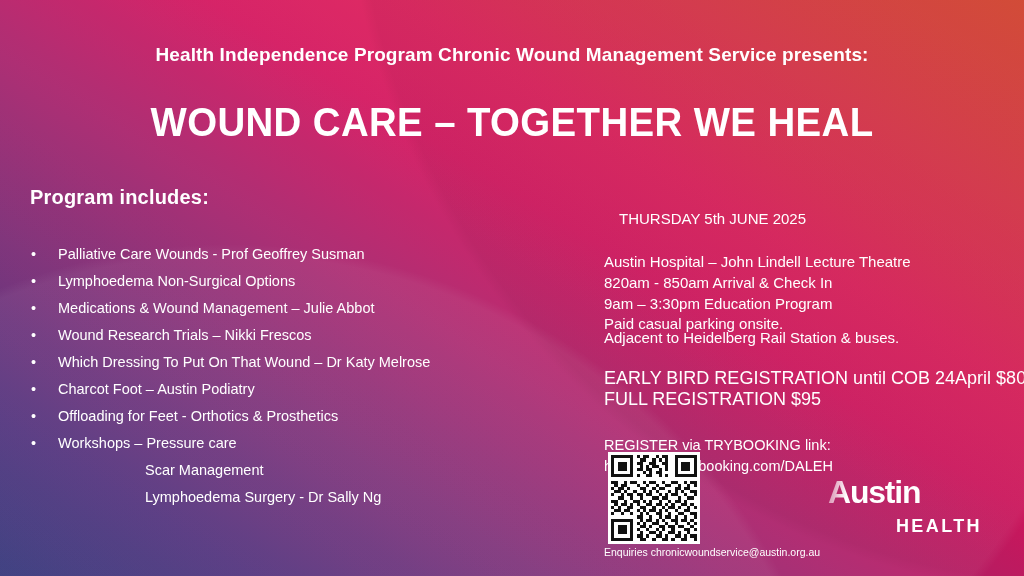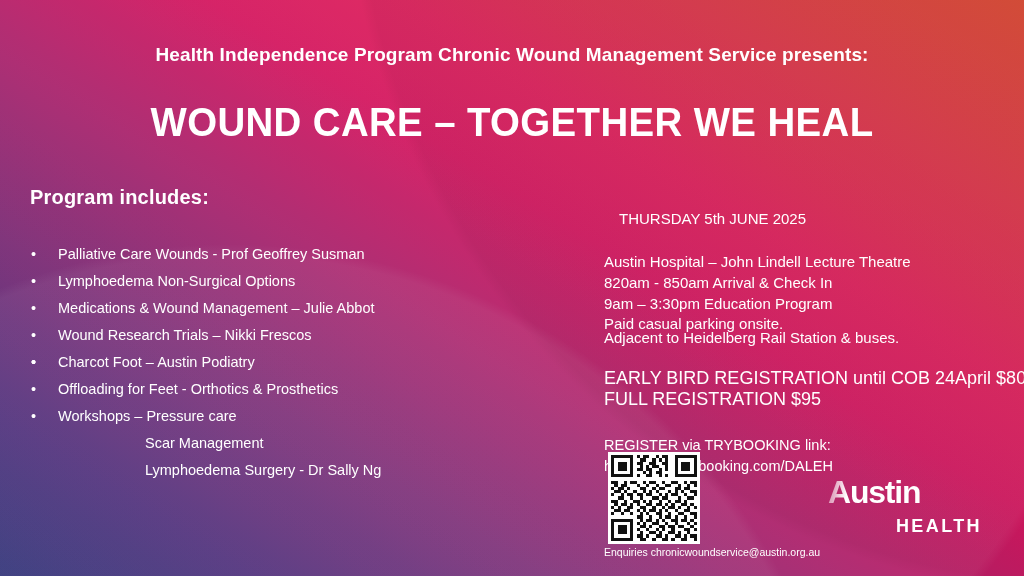--- a/index.html
+++ b/index.html
@@ -246,20 +246,21 @@
       <li class="bullet-item">
         <span class="dot">•</span>
         <span>Medications &amp; Wound Management – Julie Abbot</span>
       </li>
       <li class="bullet-item">
         <span class="dot">•</span>
         <span>Wound Research Trials – Nikki Frescos</span>
       </li>
       <li class="bullet-item">
         <span class="dot">•</span>
+        <span>Which Dressing To Put On That Wound – Dr Katy Melrose</span>
       </li>
       <li class="bullet-item">
         <span class="dot">•</span>
         <span>Charcot Foot – Austin Podiatry</span>
       </li>
       <li class="bullet-item">
         <span class="dot">•</span>
         <span>Offloading for Feet - Orthotics &amp; Prosthetics</span>
       </li>
       <li class="bullet-item">

